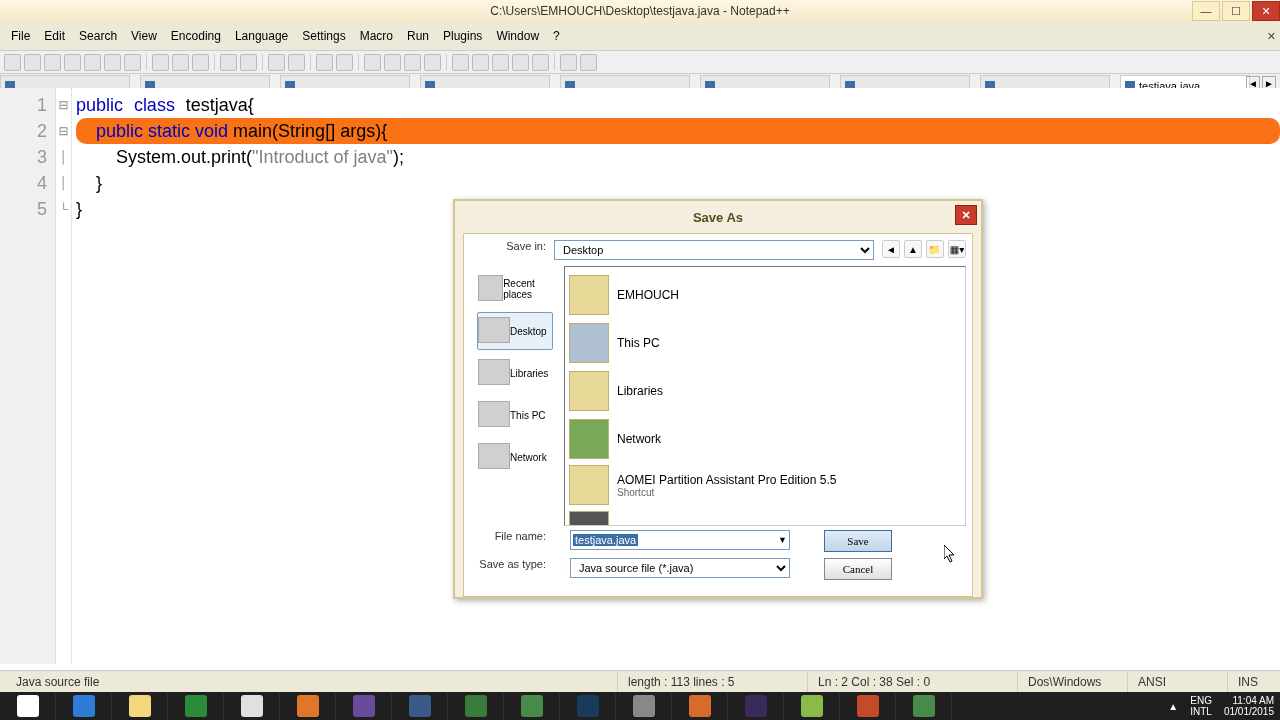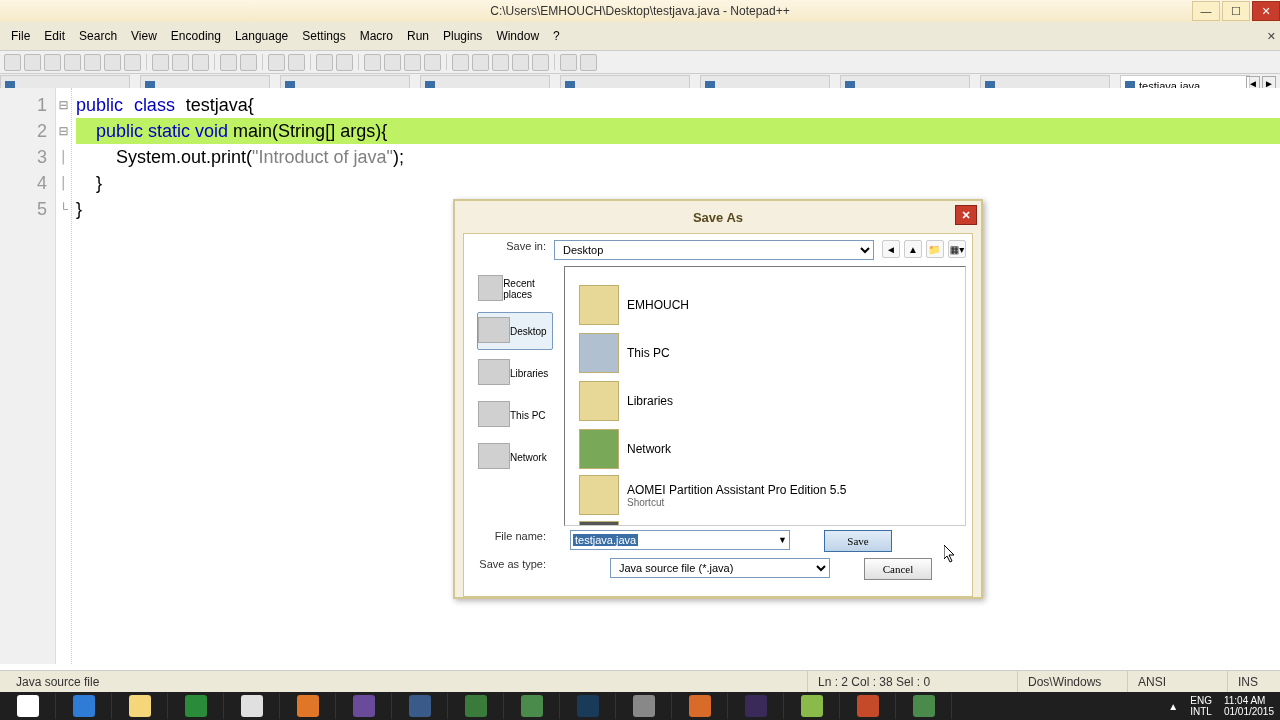--- a/index.html
+++ b/index.html
@@ -28,62 +28,62 @@
 .tab .sq { width: 10px; height: 10px; background: #3b6ea5; margin-right: 4px; }
 .tab.active { background: #fff; }
 .tabscroll { position: absolute; right: 4px; top: 2px; font-size: 10px; display: flex; gap: 2px; }
 .tabscroll div { width: 14px; height: 14px; border: 1px solid #aaa; display: flex; align-items: center; justify-content: center; }
 
 
 .editor-wrap { position: absolute; top: 88px; bottom: 56px; left: 0; right: 0; display: flex; }
 .gutter { width: 56px; background: #f0f0f0; border-right: 1px solid #ddd; font-family: Consolas, monospace; font-size: 18px; color: #999; text-align: right; padding: 4px 8px 0 0; line-height: 26px; }
 .fold { width: 16px; background: #fff; border-right: 1px dotted #ccc; font-family: monospace; font-size: 12px; color: #888; line-height: 26px; text-align: center; padding-top: 4px; }
 .code { flex: 1; font-family: Consolas, monospace; font-size: 18px; line-height: 26px; white-space: pre; padding: 4px 0 0 4px; background: #fff; }
-.hl { background: #bef264; display: block; }
+.hl { background: #f97316; display: block; border-radius: 10px; }
 .kw { color: #0000c0; }
 .str { color: #808080; }
 .punc { color: #000; }
 .cls { color: #000; }
 
 
 .statusbar { position: absolute; bottom: 28px; left: 0; right: 0; height: 22px; background: #ece9d8; border-top: 1px solid #ccc; display: flex; align-items: center; font-size: 12px; color: #333; padding: 0 6px; }
 .statusbar .cell { border-right: 1px solid #ccc; padding: 0 10px; height: 100%; display: flex; align-items: center; }
 .statusbar .flex { flex: 1; }
 
 
 .taskbar { position: absolute; bottom: 0; left: 0; right: 0; height: 28px; background: #1f1f1f; display: flex; align-items: center; }
 .taskbar .icon { width: 56px; height: 26px; display: flex; align-items: center; justify-content: center; border-right: 1px solid #333; }
 .taskbar .icon .box { width: 22px; height: 22px; border-radius: 3px; }
 .tray { margin-left: auto; color: #fff; font-size: 10px; display: flex; align-items: center; gap: 12px; padding: 0 6px; }
-.tray .col { text-align: left; line-height: 11px; }
+.tray .col { text-align: right; line-height: 11px; }
 
 
 .dialog { position: absolute; left: 453px; top: 199px; width: 530px; background: #f5efe0; border: 2px solid #d4c690; box-shadow: 2px 2px 6px rgba(0,0,0,0.3); }
 .dlg-title { height: 32px; display: flex; align-items: center; justify-content: center; font-size: 13px; font-weight: 600; color: #5a4a1e; position: relative; }
 .dlg-close { position: absolute; right: 4px; top: 4px; width: 22px; height: 20px; background: #c83c2b; color: #fff; display: flex; align-items: center; justify-content: center; font-size: 11px; border: 1px solid #8a2418; }
 .dlg-body { background: #fff; margin: 0 8px; border: 1px solid #d4c690; padding: 6px; }
 .dlg-row { display: flex; align-items: flex-start; margin-bottom: 6px; font-size: 11px; }
 .dlg-row label { width: 84px; text-align: right; padding-right: 8px; color: #333; }
 .dlg-row select, .dlg-row input { flex: 1; height: 20px; border: 1px solid #7a9ac0; font-size: 11px; padding: 0 4px; background: #fff; }
 .dlg-row .navicons { display: flex; gap: 4px; margin-left: 8px; }
 .dlg-row .navicons div { width: 18px; height: 18px; border: 1px solid #ccc; border-radius: 2px; background: #f8f8f8; display: flex; align-items: center; justify-content: center; font-size: 10px; }
 .dlg-main { display: flex; height: 260px; }
 .dlg-side { width: 90px; display: flex; flex-direction: column; align-items: center; gap: 4px; padding-top: 4px; }
 .side-item { width: 76px; display: flex; flex-direction: row; align-items: center; font-size: 10px; padding: 4px 0; border: 1px solid transparent; border-radius: 2px; }
 .side-item.sel { border: 1px solid #7a9ac0; background: #e8f0f8; }
 .side-item .ic { width: 32px; height: 26px; background: #d0d0d0; border: 1px solid #aaa; margin-bottom: 2px; }
-.dlg-list { flex: 1; border: 1px inset #ccc; background: #fff; overflow-y: auto; padding: 14px; margin-left: 4px; }
+.dlg-list { flex: 1; border: 1px inset #ccc; background: #fff; overflow-y: auto; padding: 4px; margin-left: 4px; }
 .list-item { display: flex; align-items: center; height: 48px; font-size: 12px; }
 .list-item .lic { width: 40px; height: 40px; background: #e8d898; border: 1px solid #c0b070; margin-right: 8px; }
 .list-item .lic.pc { background: #b0c0d0; }
 .list-item .lic.net { background: #78a858; }
 .list-item .sub { font-size: 10px; color: #666; }
 .list-item.short { height: 44px; }
 .dlg-bottom { padding: 4px 0; }
-.dlg-bottom .dlg-row input, .dlg-bottom .dlg-row select { max-width: 220px; margin-left: 40px; }
+.dlg-bottom .dlg-row input, .dlg-bottom .dlg-row select { max-width: 220px; }
 .dlg-bottom .dlg-row { gap: 16px; }
 .dlg-btn { width: 68px; height: 22px; border: 1px solid #888; background: linear-gradient(#fefefe,#e0e0e0); font-size: 11px; margin-left: 18px; font-family: Liberation Serif, serif; }
 .dlg-btn.primary { background: linear-gradient(#e0ecf8,#c0d4e8); border-color: #3a6ea5; }
 .filename-sel { background: #3a6ea5; color: #fff; padding: 0 2px; }
 
 .cursor { position: absolute; width: 12px; height: 18px; pointer-events: none; }
 </style>
 </head>
 <body>
 
@@ -199,20 +199,21 @@
     <div>└</div>
   </div>
   <div class="code"><span class="kw">public</span> <span class="kw">class</span> <span class="cls">testjava</span><span class="punc">{</span>
 <span class="hl"><span>    </span><span class="kw">public static void</span><span> main</span><span class="punc">(String[] args)</span><span class="punc">{</span></span><span>        </span><span>System.out.print(</span><span class="str">"Introduct of java"</span><span>);</span>
 <span>    </span><span>}</span>
 <span>}</span></div>
 </div>
 
 <div class="statusbar">
   <div class="cell flex">Java source file</div>
+  <div class="cell" style="width:190px">length : 113    lines : 5</div>
   <div class="cell" style="width:210px">Ln : 2    Col : 38    Sel : 0</div>
   <div class="cell" style="width:110px">Dos\Windows</div>
   <div class="cell" style="width:100px">ANSI</div>
   <div class="cell" style="width:46px;border:none">INS</div>
 </div>
 
 <div class="taskbar">
   <div class="icon">
       <div class="box" style="background:#fff"></div>
     </div>

